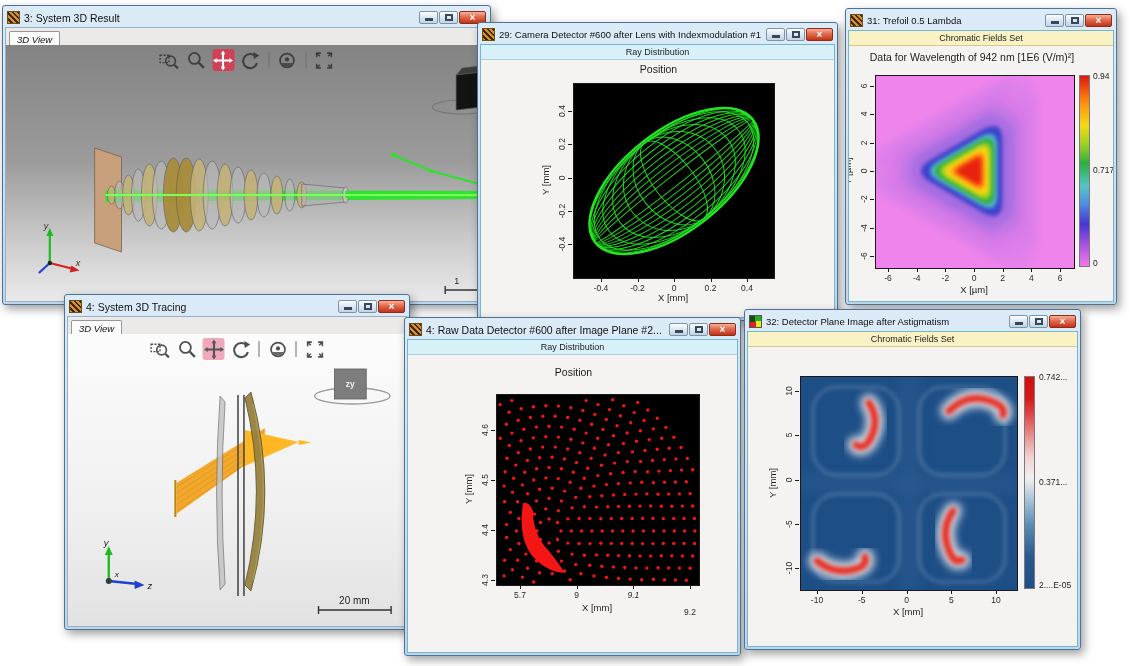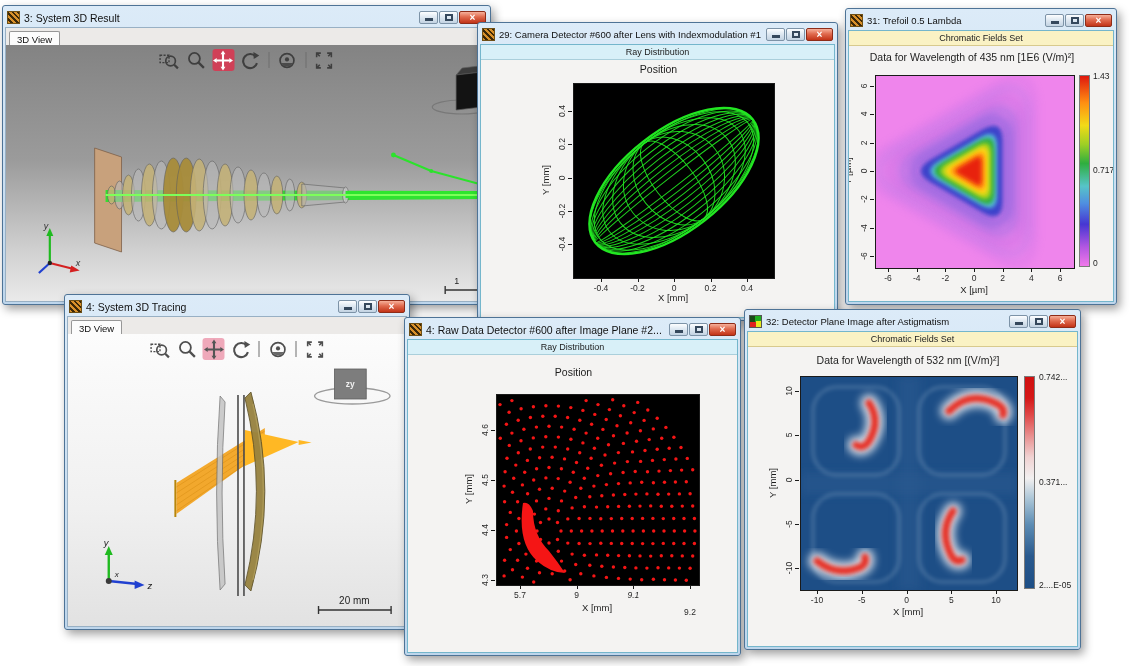--- a/index.html
+++ b/index.html
@@ -21,21 +21,21 @@
   .wbtn.close{width:27px;background:linear-gradient(#f6b09a,#e06a4e 45%,#c23317);border-color:#8e2c18;
               color:#fff;font-weight:bold;font-size:10px;line-height:1;}
   .glyph-min{width:8px;height:3px;background:#35485c;margin-top:4px;}
   .glyph-max{width:8px;height:7px;box-sizing:border-box;border:2px solid #35485c;}
   .win-body{flex:1 1 auto;position:relative;overflow:hidden;background:#f1f0ef;border:1px solid #98b0c4;}
   .win-body.chart{border-color:#74b6cc;background:#f4f3f2;}
   .subhdr{height:14px;line-height:14px;text-align:center;font-size:9px;color:#222;}
   .subhdr.cyan{background:#d8f0f8;border-bottom:1px solid #aacfdb;}
   .subhdr.yellow{background:#faf2c4;border-bottom:1px solid #d8ca8e;}
   .chart-mount{position:absolute;left:0;right:0;top:14px;bottom:0;}
-  .tabstrip{height:17px;flex:0 0 17px;background:#eceae8;border-bottom:4px solid #22c55e;padding-left:3px;position:relative;}
+  .tabstrip{height:17px;flex:0 0 17px;background:#eceae8;border-bottom:4px solid #22c55e;padding-left:3px;position:relative;font-style:italic;}
   .tab{display:inline-block;height:15px;line-height:15px;padding:0 7px;background:#fcfcfc;border:1px solid #979797;
        border-bottom:1px solid #fcfcfc;border-radius:2px 2px 0 0;font-size:9.5px;color:#111;position:relative;top:1px;}
   .viewport{position:absolute;left:0;right:0;top:17px;bottom:0;}
   .viewport svg.scene{position:absolute;left:0;top:0;width:100%;height:100%;}
   .tb{position:absolute;top:4px;left:50%;transform:translateX(-50%);display:flex;align-items:center;gap:5px;}
   .tbi{width:22px;height:22px;display:flex;align-items:center;justify-content:center;border-radius:3px;}
   .tbsep{width:1px;height:16px;background:#6f6f6f;margin:0 2px;}
   .plot-title{position:absolute;text-align:center;font-size:10.5px;color:#1d1d1d;white-space:nowrap;}
   .ylab{position:absolute;width:0;height:0;}
   .ylab span{position:absolute;transform:translate(-50%,-50%) rotate(-90deg);font-size:9.5px;color:#1d1d1d;white-space:nowrap;display:block;}
@@ -278,21 +278,21 @@
           </span>
         <span class="wbtn">
             <span class="glyph-max"></span>
           </span>
         <span class="wbtn close">×</span>
       </span>
     </div>
     <div class="win-body chart">
       <div class="subhdr yellow">Chromatic Fields Set</div>
       <div class="chart-mount" id="m-trefoil">
-          <div class="plot-title" style="top: 6px; left: 4px; width: 238px;">Data for Wavelength of 435 nm  [1E6 (V/m)²]</div>
+          <div class="plot-title" style="top: 6px; left: 4px; width: 238px;">Data for Wavelength of 942 nm  [1E6 (V/m)²]</div>
           <div class="ylab" style="left: -2px; top: 126px;">
             <span>Y [µm]</span>
           </div>
           <svg class="plot-svg" viewBox="0 0 198 192" preserveAspectRatio="none" style="left: 26px; top: 30px; width: 198px; height: 192px;">
             <defs>
               <filter id="tb2" x="-40%" y="-40%" width="180%" height="180%">
                 <feGaussianBlur stdDeviation="2"></feGaussianBlur>
               </filter>
               <filter id="tb4" x="-60%" y="-60%" width="220%" height="220%">
                 <feGaussianBlur stdDeviation="4"></feGaussianBlur>
@@ -351,21 +351,21 @@
           <div class="tickmark" style="left: 21px; top: 182.667px; width: 4px; height: 1px;"></div>
           <div class="ytick-label" style="left: 15px; top: 182.667px;">
             <span>-4</span>
           </div>
           <div class="tickmark" style="left: 21px; top: 211px; width: 4px; height: 1px;"></div>
           <div class="ytick-label" style="left: 15px; top: 211px;">
             <span>-6</span>
           </div>
           <div class="xlab" style="left: 125px; top: 239px;">X [µm]</div>
           <div class="cb cb-trefoil" style="left: 230px; top: 30px; width: 11px; height: 192px;"></div>
-          <div class="cb-label" style="left: 244px; top: 26px;">1.43</div>
+          <div class="cb-label" style="left: 244px; top: 26px;">0.94</div>
           <div class="cb-label" style="left: 244px; top: 120px;">0.717</div>
           <div class="cb-label" style="left: 244px; top: 213px;">0</div>
         </div>
     </div>
   </div>
 
   <div class="window" style="left:64px;top:294px;width:346px;height:336px;z-index:3;">
     <div class="titlebar">
       <span class="win-icon"></span>
       <span class="win-title">4: System 3D Tracing</span>
@@ -823,21 +823,20 @@
           </span>
         <span class="wbtn">
             <span class="glyph-max"></span>
           </span>
         <span class="wbtn close">×</span>
       </span>
     </div>
     <div class="win-body chart">
       <div class="subhdr yellow">Chromatic Fields Set</div>
       <div class="chart-mount" id="m-astig">
-          <div class="plot-title" style="top: 8px; left: 30px; width: 260px;">Data for Wavelength of 532 nm  [(V/m)²]</div>
           <div class="ylab" style="left: 24px; top: 136.5px;">
             <span>Y [mm]</span>
           </div>
           <svg class="plot-svg" viewBox="0 0 216 213" preserveAspectRatio="none" style="left: 52px; top: 30px; width: 216px; height: 213px;">
             <defs>
               <filter id="ab2" x="-40%" y="-40%" width="180%" height="180%">
                 <feGaussianBlur stdDeviation="2"></feGaussianBlur>
               </filter>
               <filter id="ab4" x="-60%" y="-60%" width="220%" height="220%">
                 <feGaussianBlur stdDeviation="4"></feGaussianBlur>

